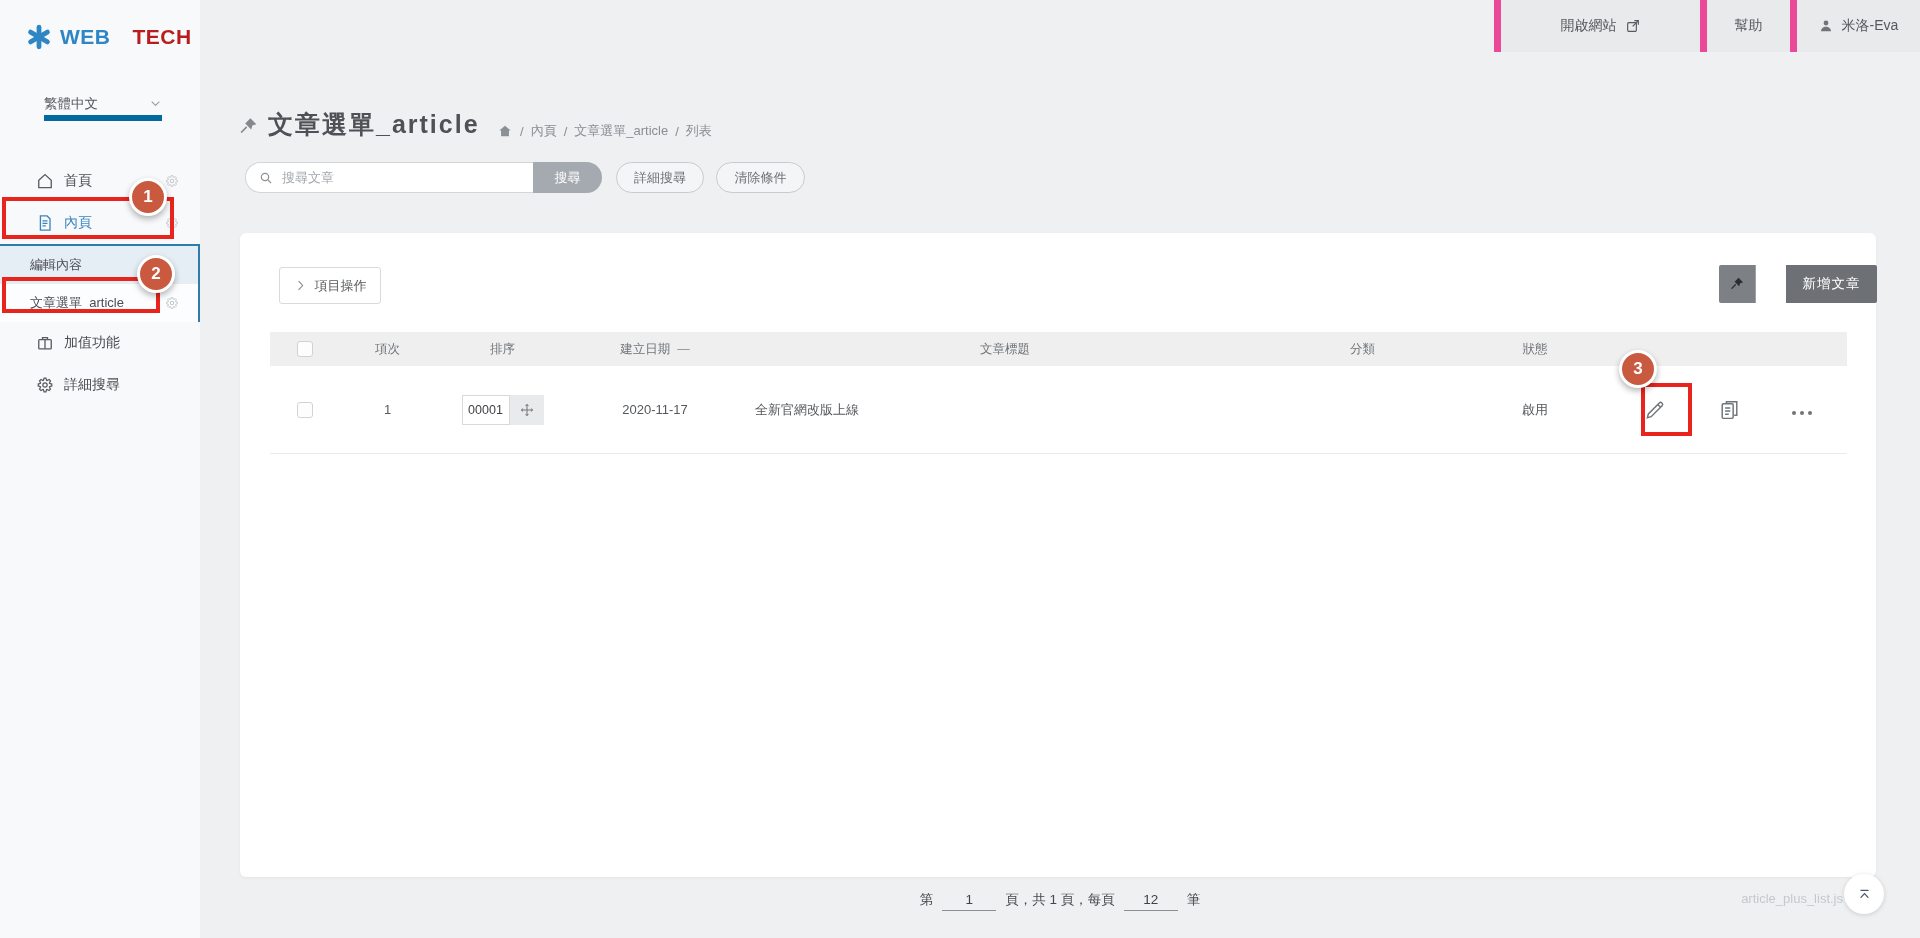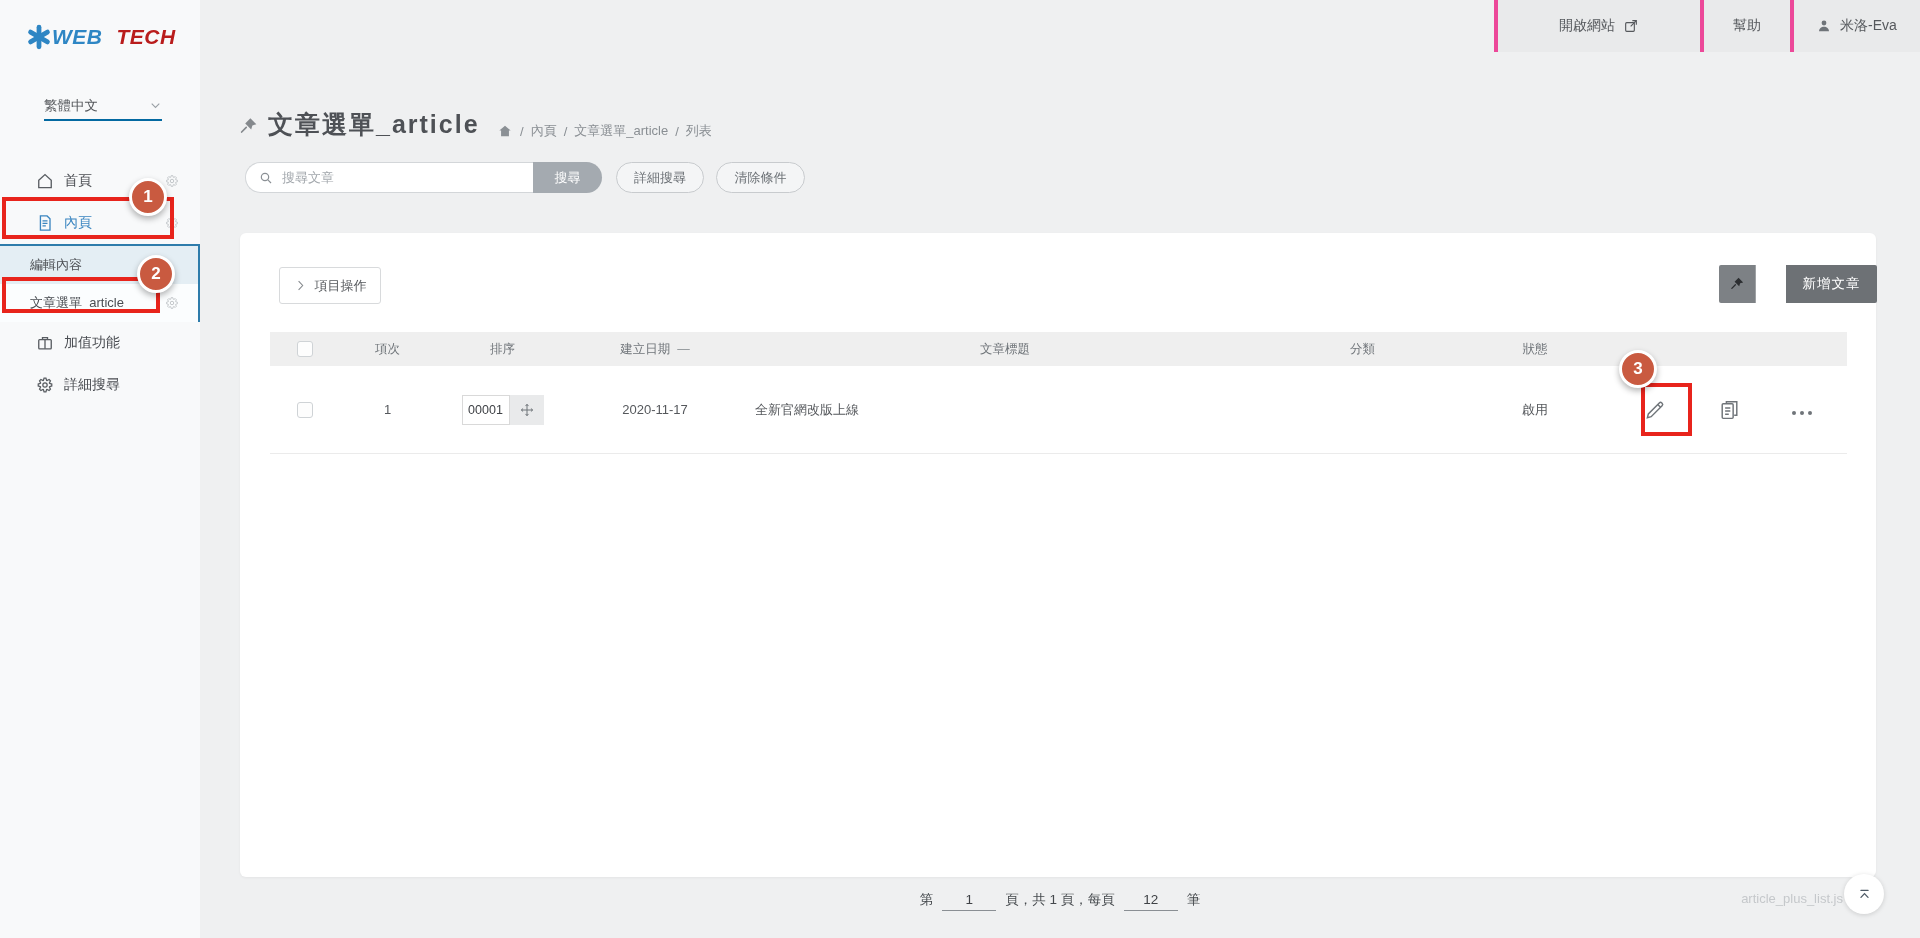--- a/index.html
+++ b/index.html
@@ -2,42 +2,42 @@
 <html><head>
 <meta charset="utf-8">
 <style>
   * { margin:0; padding:0; box-sizing:border-box; }
   html,body { width:1920px; height:938px; overflow:hidden; }
   body { font-family:"Liberation Sans","DejaVu Sans",sans-serif; background:#eff0f1; color:#55585c; }
   .screen { position:relative; width:1920px; height:938px; }
 
   
   .sidebar { position:absolute; left:0; top:0; width:200px; height:938px; background:#f8f9fa; z-index:5; }
-  .logo { position:absolute; left:26px; top:24px; display:flex; align-items:center; gap:0;font-style:italic; }
+  .logo { position:absolute; left:26px; top:24px; display:flex; align-items:center; gap:8px; }
   .logo .mark { width:26px; height:26px; color:#2e86c4; }
   .logo .t1 { font-size:21px; font-weight:bold; color:#2e86c4; letter-spacing:.5px; }
   .logo .t2 { font-size:21px; font-weight:bold; color:#b91c1c; letter-spacing:.5px; margin-left:14px; }
-  .lang { position:absolute; left:44px; top:92px; width:118px; height:29px; display:flex; align-items:center; justify-content:space-between; border-bottom:2px solid #0369a1; font-size:13.5px; color:#55585c; cursor:pointer; }
+  .lang { position:absolute; left:44px; top:92px; width:118px; height:29px; display:flex; align-items:center; justify-content:space-between; border-bottom:6px solid #0369a1; font-size:13.5px; color:#55585c; cursor:pointer; }
   .lang .chev { width:13px; height:13px; color:#9aa0a5; }
 
   .nav { position:absolute; left:0; top:160px; width:200px; }
   .nav-item { position:relative; height:42px; display:flex; align-items:center; font-size:14px; color:#4a4d52; cursor:pointer; }
   .nav-item .lead { position:absolute; left:35px; width:20px; height:20px; color:#595d62; }
   .nav-item .lbl { position:absolute; left:64px; }
   .gear-sm { position:absolute; left:164px; width:16px; height:16px; color:#c3c7ca; cursor:pointer; }
   .nav-item.active, .nav-item.active .lead { color:#3a85c0; }
 
   .submenu { background:#e4eef4; border-top:2px solid #2e7cab; border-right:2px solid #2e7cab; }
   .sub-item { position:relative; height:38px; display:flex; align-items:center; font-size:13px; color:#4a4d52; cursor:pointer; }
   .sub-item .lbl { position:absolute; left:30px; }
   .sub-item.selected { background:#fbfdfe; }
 
   
   .topbar { position:absolute; left:1494px; top:0; width:426px; height:52px; background:#e9eaeb; display:flex; z-index:4; }
-  .topbar .cell { display:flex; align-items:center; justify-content:center; gap:8px; border-left:4px solid #ec4899; font-size:14px; color:#55585c; cursor:pointer; }
+  .topbar .cell { display:flex; align-items:center; justify-content:center; gap:8px; border-left:7px solid #ec4899; font-size:14px; color:#55585c; cursor:pointer; }
   .c-open { width:206px; }
   .c-help { width:90px; }
   .c-user { width:129px; font-size:13px; color:#6f7479; }
   .ic-ext { width:16px; height:16px; color:#55585c; }
   .ic-person { width:16px; height:16px; color:#6f7479; }
 
   
   .pin-title { position:absolute; left:238px; top:116px; width:22px; height:22px; color:#85898d; }
   .page-title { position:absolute; left:268px; top:108px; font-size:25px; font-weight:bold; letter-spacing:2px; color:#4e5156; }
   .breadcrumb { position:absolute; left:497px; top:122px; display:flex; align-items:center; gap:7px; font-size:13px; color:#898e93; }

